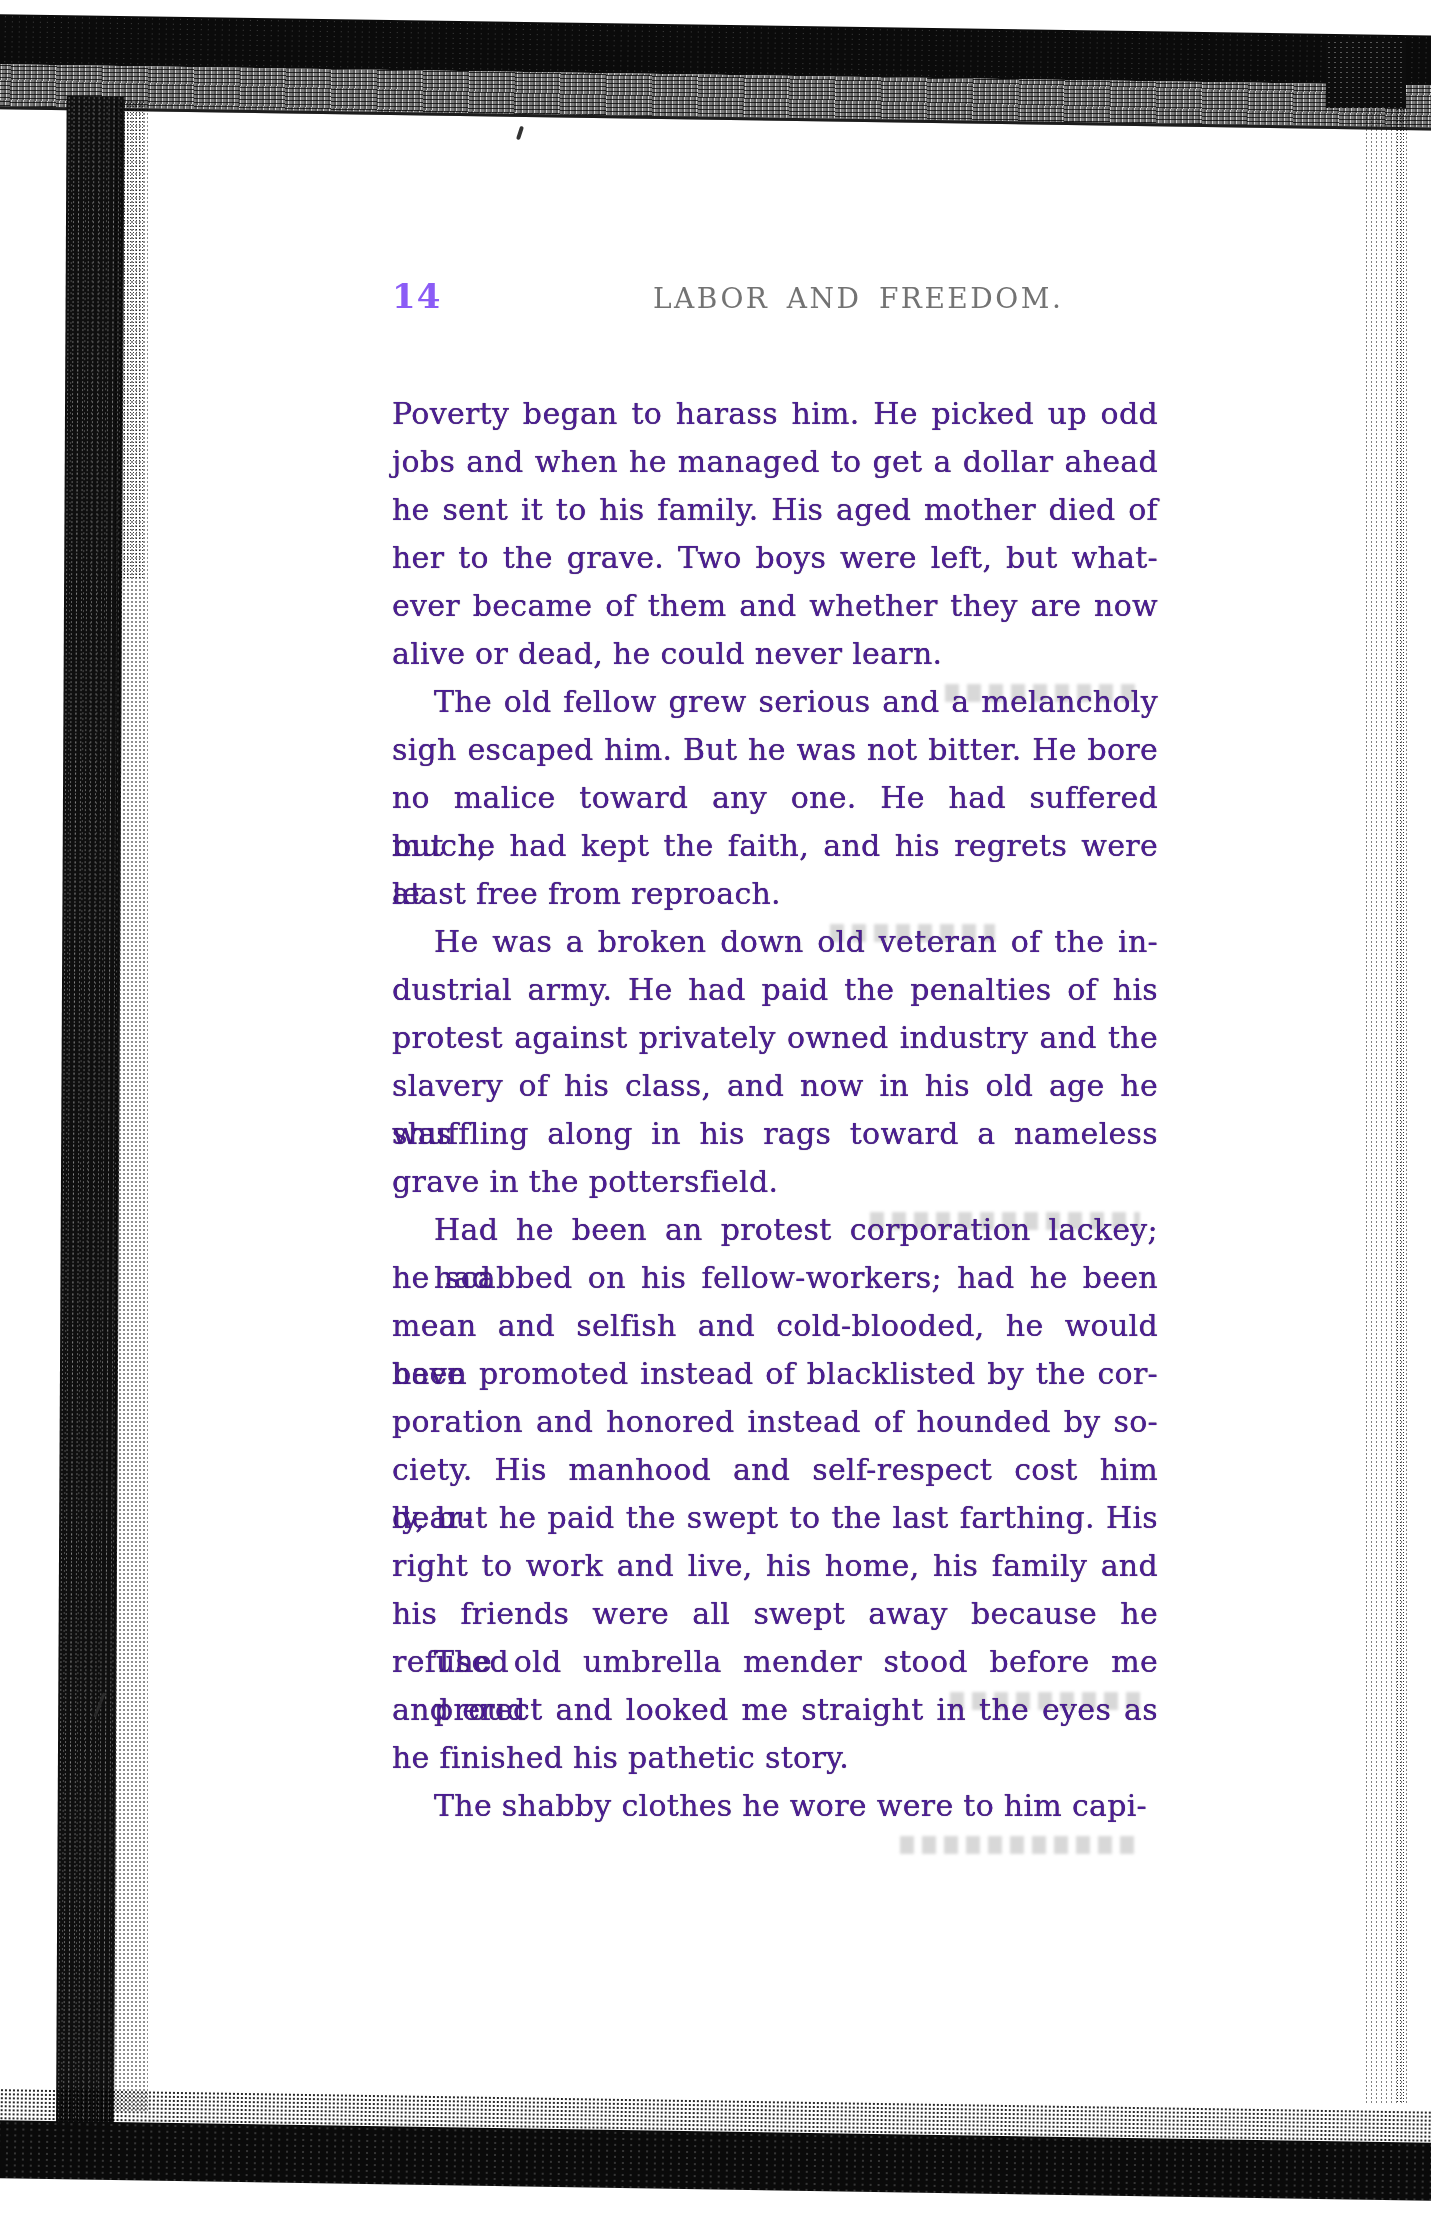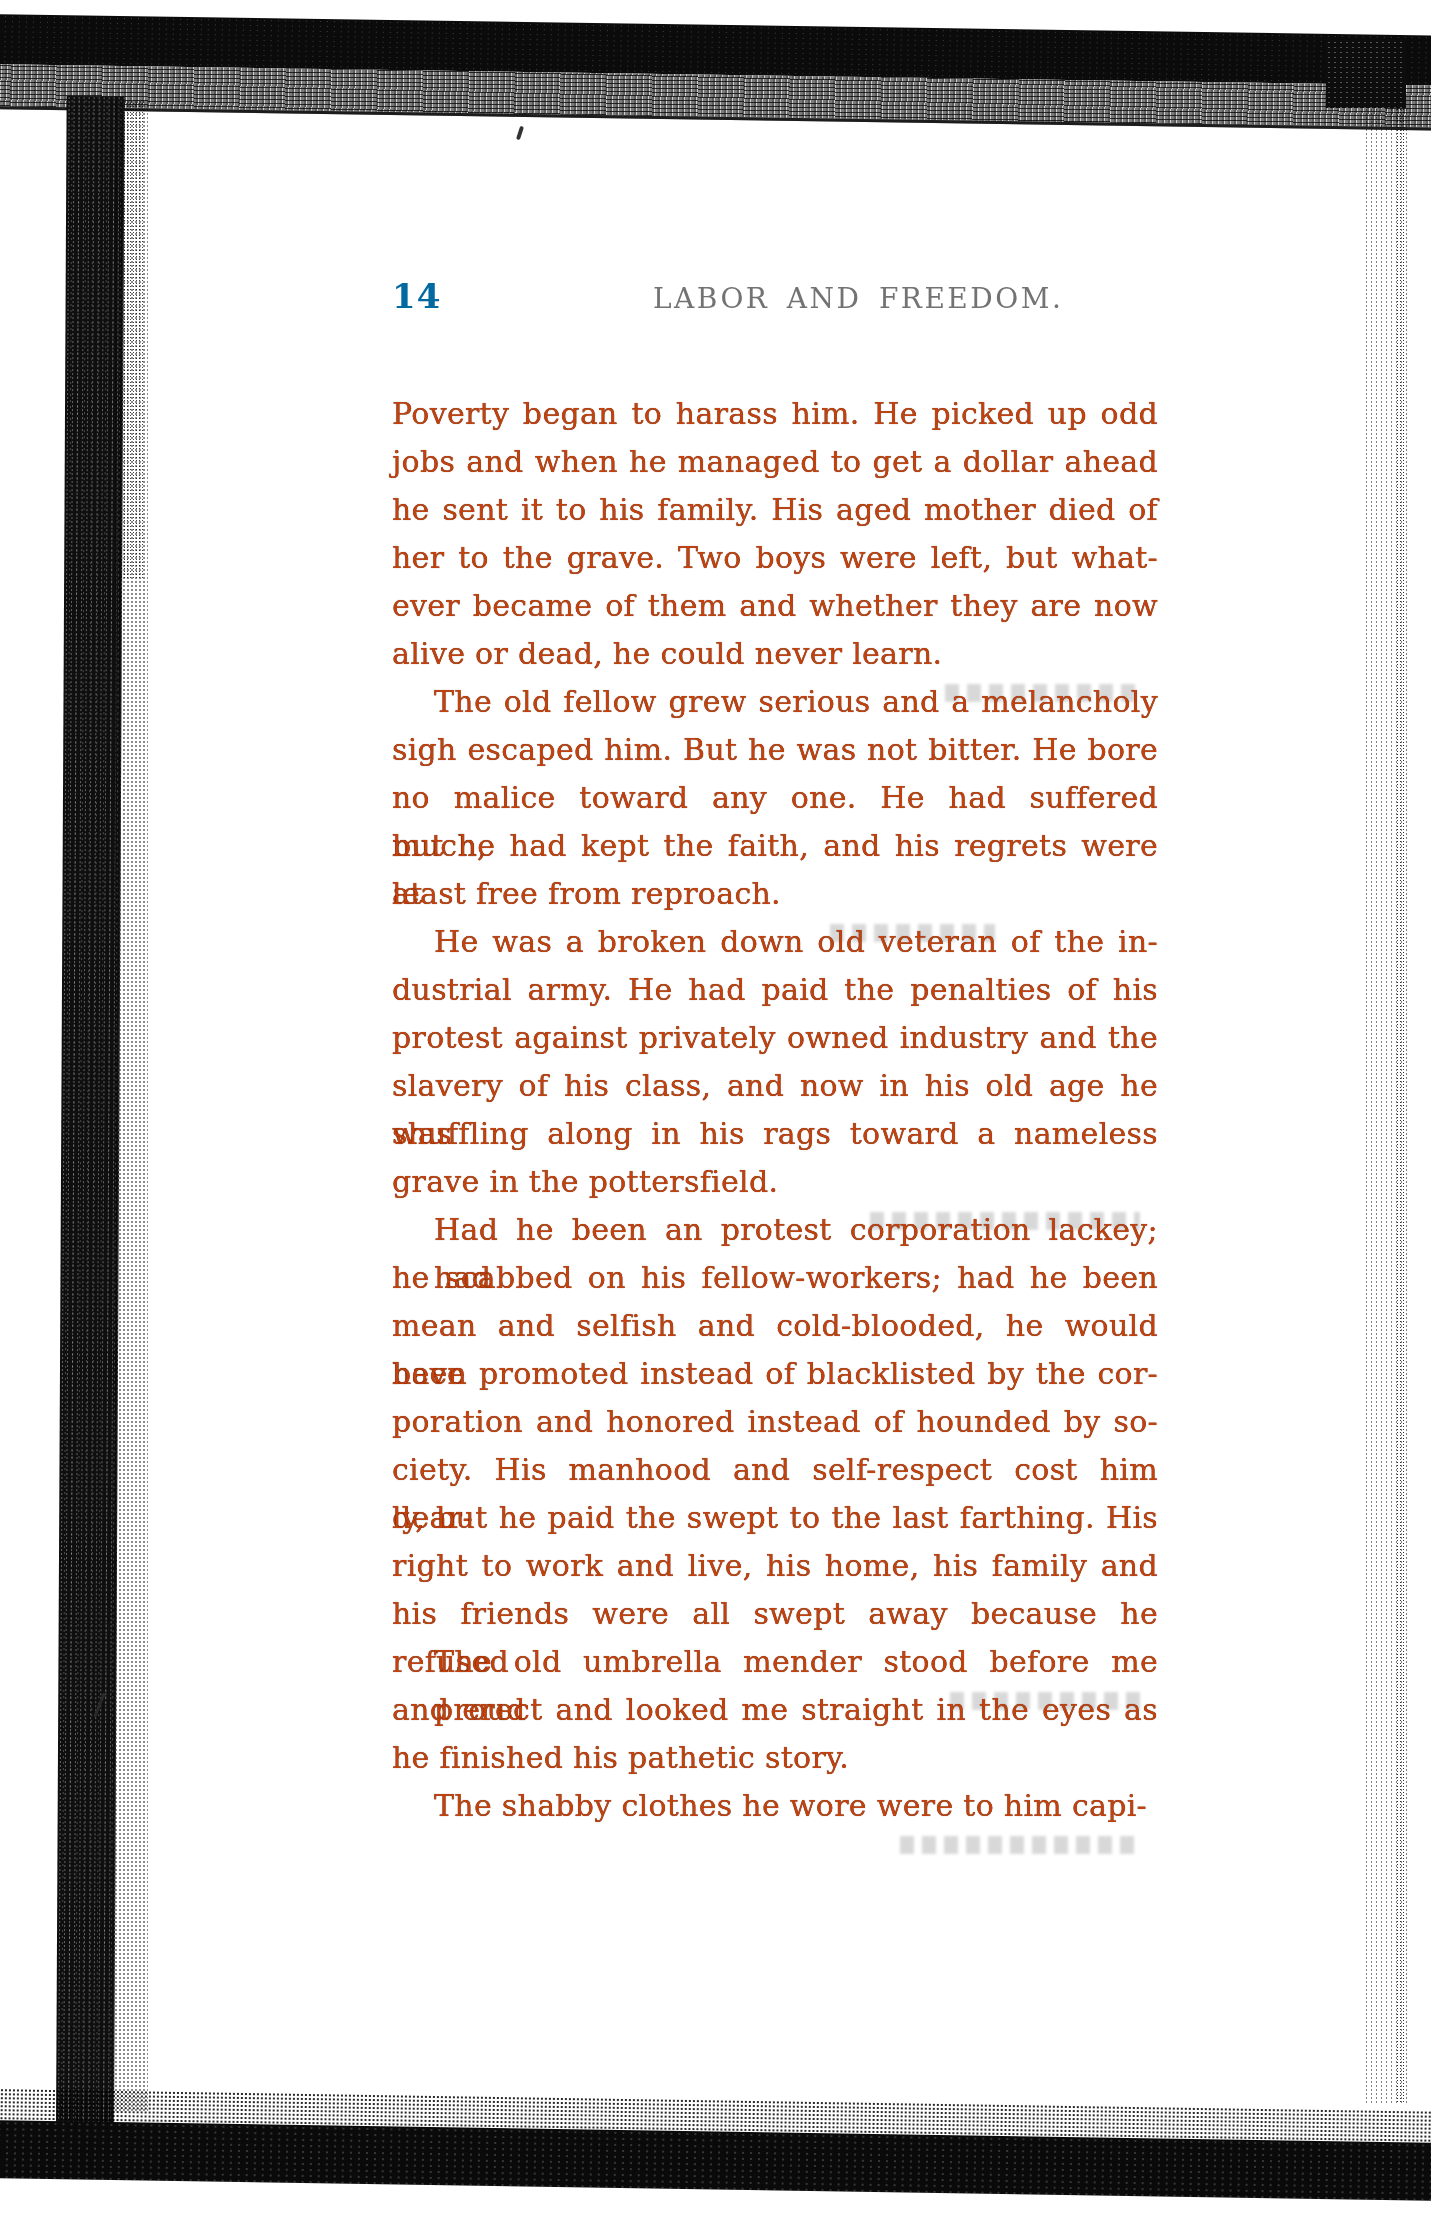--- a/index.html
+++ b/index.html
@@ -82,29 +82,29 @@
     background:repeating-linear-gradient(90deg,#777 0 14px, transparent 14px 22px);
   }
   .g1{left:945px;top:684px;width:190px;}
   .g2{left:830px;top:924px;width:165px;}
   .g3{left:870px;top:1212px;width:270px;}
   .g4{left:950px;top:1692px;width:195px;}
   .g5{left:900px;top:1836px;width:240px;}
 
   
   .page-number{
-    left:392px;top:276px;font-size:34px;font-weight:700;color:#0369a1;
+    left:392px;top:276px;font-size:34px;font-weight:700;color:#8b5cf6;
     letter-spacing:1px;
   }
   .running-header{
     left:653px;top:282px;font-size:28px;color:#737373;
     letter-spacing:2.5px;word-spacing:6px;
   }
   .text-block{
-    left:392px;top:390px;width:766px;color:#c2410c;
+    left:392px;top:390px;width:766px;color:#4c1d95;
     font-size:30px;letter-spacing:.3px;
     text-shadow:0 0 .7px rgba(0,0,0,.85);
   }
   .para{margin:0;}
   .line{
     height:48px;line-height:48px;
     text-align:justify;text-align-last:justify;
   }
   .line.last{text-align-last:left;}
   .para.indent .line.first{padding-left:42px;}

